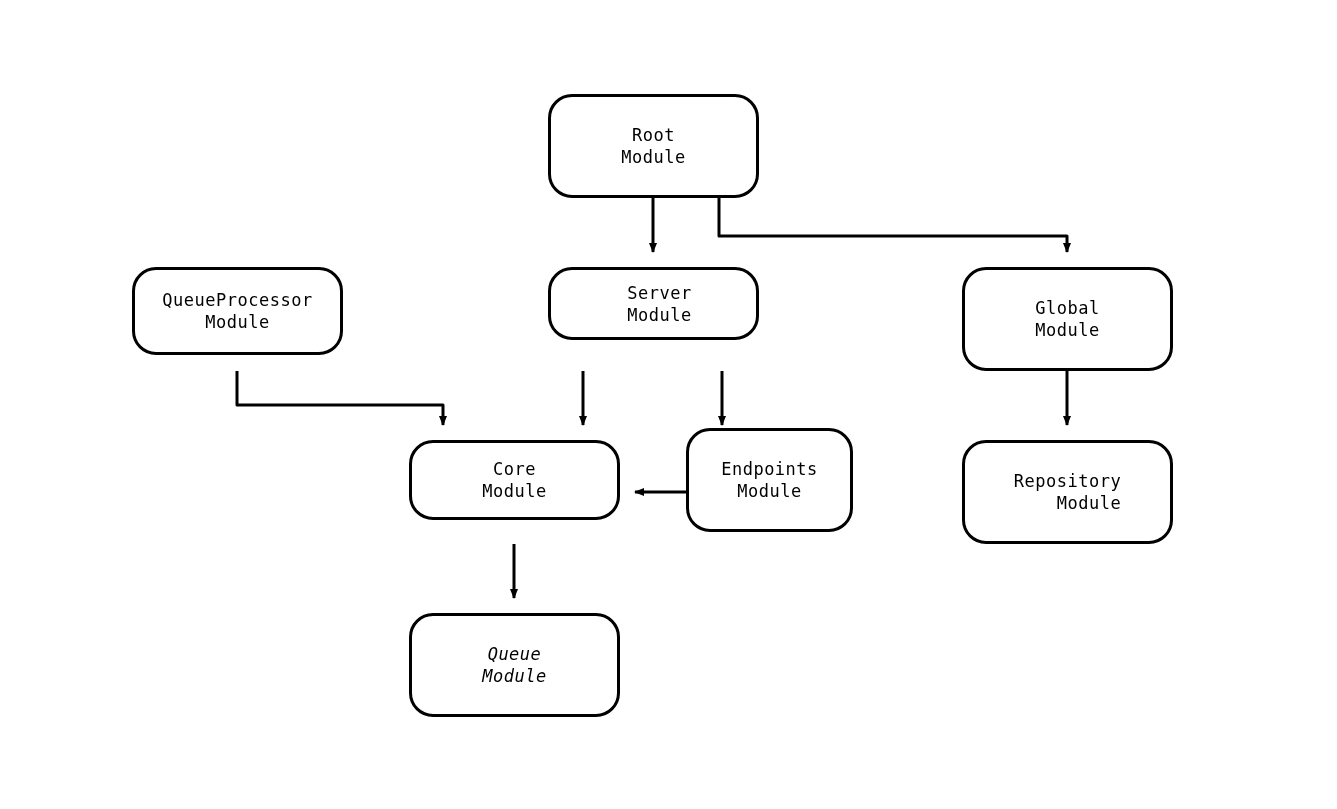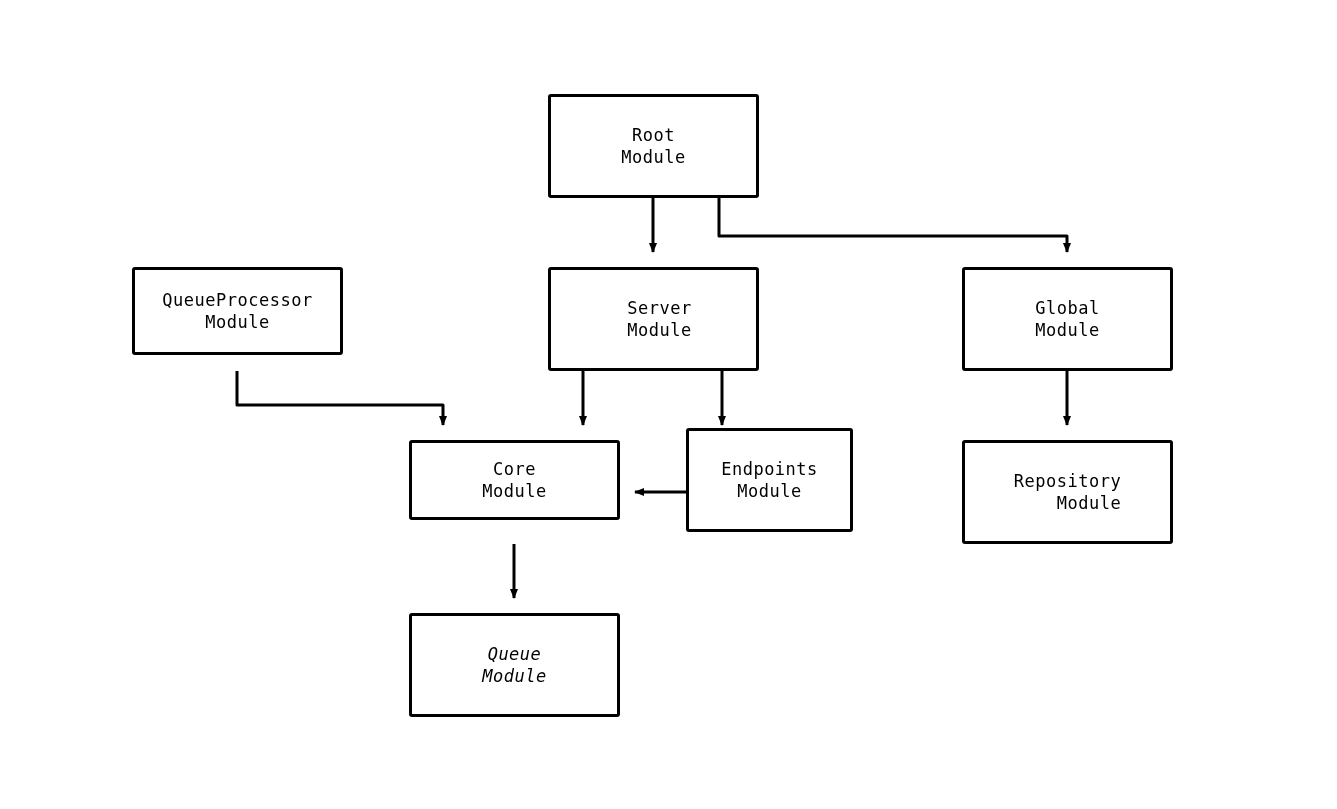--- a/index.html
+++ b/index.html
@@ -23,21 +23,21 @@
     position: absolute;
     left: 0;
     top: 0;
     width: 1337px;
     height: 809px;
   }
   .node {
     position: absolute;
     box-sizing: border-box;
     border: 3px solid #000000;
-    border-radius: 3px;
+    border-radius: 24px;
     background: #ffffff;
     display: flex;
     align-items: center;
     justify-content: center;
     text-align: center;
   }
   .node-label {
     font-family: "DejaVu Sans Mono", monospace;
     font-size: 17px;
     line-height: 22px;
@@ -94,21 +94,21 @@
   <div class="node" style="left:548px; top:94px; width:211px; height:104px;">
     <span class="node-label">Root
 Module</span>
   </div>
 
   <div class="node" style="left:132px; top:267px; width:211px; height:88px;">
     <span class="node-label">QueueProcessor
 Module</span>
   </div>
 
-  <div class="node" style="left:548px; top:267px; width:211px; height:104px;padding-left:12px;">
+  <div class="node" style="left:548px; top:267px; width:211px; height:73px;padding-left:12px;">
     <span class="node-label">Server
 Module</span>
   </div>
 
   <div class="node" style="left:962px; top:267px; width:211px; height:104px;">
     <span class="node-label">Global
 Module</span>
   </div>
 
   <div class="node" style="left:409px; top:440px; width:211px; height:80px;">

